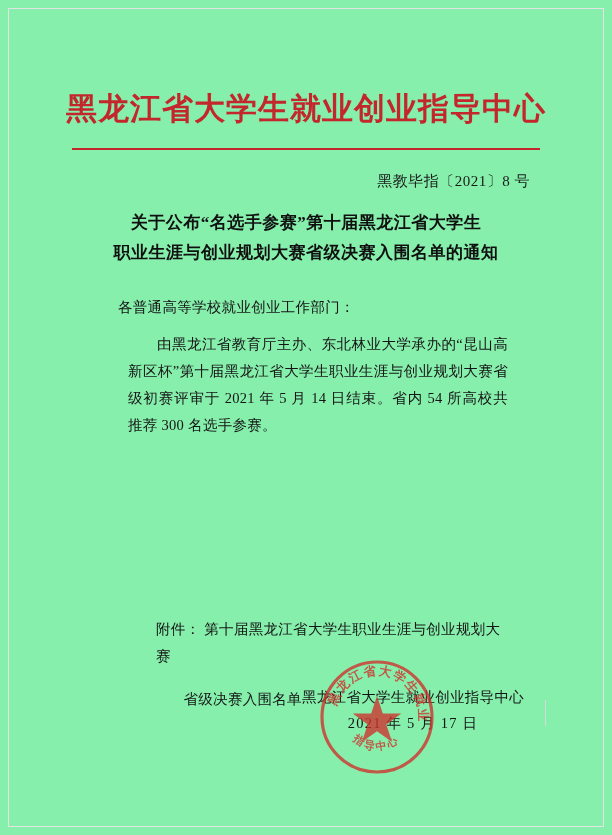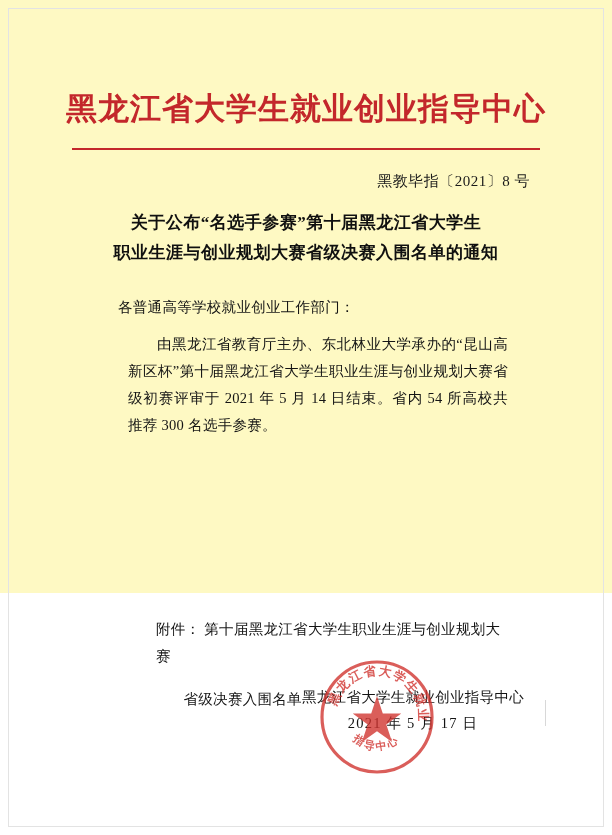--- a/index.html
+++ b/index.html
@@ -12,22 +12,22 @@
     height: 835px;
     font-family: "Liberation Serif", serif;
     color: #111;
     position: relative;
     overflow: hidden;
   }
   .page {
     position: absolute;
     left: 0; top: 0;
     width: 612px;
-    height: 593px;
-    background: #fef9c3;
+    height: 835px;
+    background: #86efac;
     box-sizing: border-box;
   }
   
   .scan-edge {
     position: absolute;
     left: 8px; top: 8px;
     width: 596px; height: 819px;
     border: 1px solid #e3e3e3;
     box-sizing: border-box;
     pointer-events: none;

